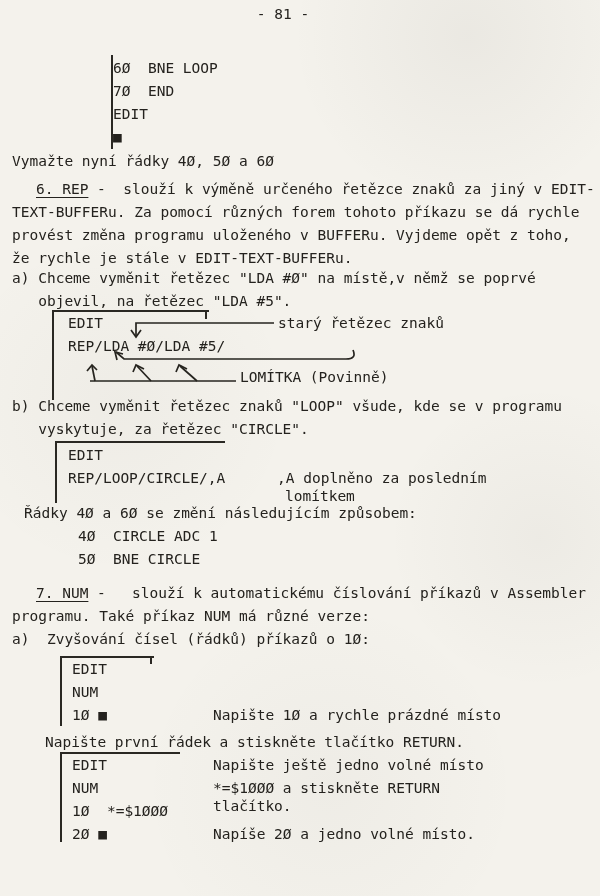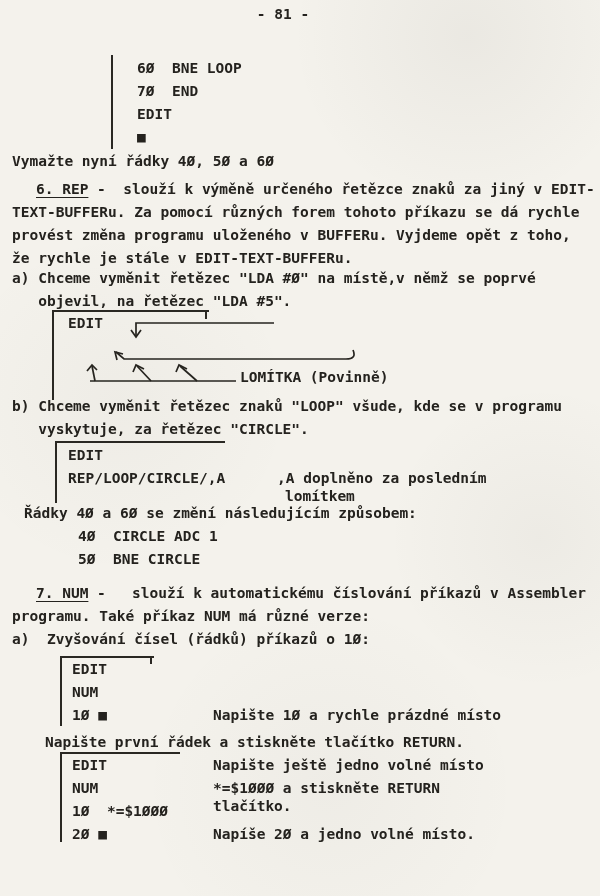--- a/index.html
+++ b/index.html
@@ -6,60 +6,62 @@
   .page{
     position:relative;
     width:600px;height:896px;
     background:#f4f2ec;
     background-image:
       radial-gradient(circle at 78% 4%, rgba(60,55,45,.05), transparent 18%),
       radial-gradient(circle at 20% 45%, rgba(60,55,45,.03), transparent 25%),
       radial-gradient(circle at 90% 60%, rgba(60,55,45,.04), transparent 20%),
       radial-gradient(circle at 55% 88%, rgba(60,55,45,.03), transparent 22%);
     font-family:"DejaVu Sans Mono","Liberation Mono",monospace;
-    font-weight:700;
+    font-weight:400;
     font-size:14.5px;
     color:#24221e;
     overflow:hidden;
   }
   .ln{position:absolute;white-space:pre;line-height:17px;}
   .u{text-decoration:underline;text-underline-offset:3px;margin-left:24px;}
   .bracket{position:absolute;border-left:2px solid #2a2823;border-top:2px solid #2a2823;}
   .tick{position:absolute;width:2px;background:#2a2823;}
   .codeblock .ln{position:static;line-height:23px;}
   svg{position:absolute;left:0;top:0;}
 </style>
 </head>
 <body>
 
 <div class="page">
 
   <div class="ln" style="left:0;right:34px;top:6px;text-align:center">- 81 -</div>
 
-  <div class="codeblock" style="position:absolute;left:111px;top:55px;border-left:2px solid #2a2823;padding:2px 0 0 24px;">
+  <div class="codeblock" style="position:absolute;left:111px;top:55px;border-left:2px solid #2a2823;padding:2px 0 0 0;">
     <div class="ln">6Ø  BNE LOOP</div>
     <div class="ln">7Ø  END</div>
     <div class="ln">EDIT</div>
     <div class="ln">■</div>
   </div>
 
   <div class="ln" style="left:12px;top:153px">Vymažte nyní řádky 4Ø, 5Ø a 6Ø</div>
 
   <div class="ln" style="left:12px;top:181px"><span class="u">6. REP</span><span> -  slouží k výměně určeného řetězce znaků za jiný v EDIT-</span></div>
   <div class="ln" style="left:12px;top:204px">TEXT-BUFFERu. Za pomocí různých forem tohoto příkazu se dá rychle</div>
   <div class="ln" style="left:12px;top:227px">provést změna programu uloženého v BUFFERu. Vyjdeme opět z toho,</div>
   <div class="ln" style="left:12px;top:250px">že rychle je stále v EDIT-TEXT-BUFFERu.</div>
 
   <div class="ln" style="left:12px;top:270px">a) Chceme vyměnit řetězec "LDA #Ø" na místě,v němž se poprvé</div>
   <div class="ln" style="left:12px;top:293px">   objevil, na řetězec "LDA #5".</div>
 
   <div style="position:absolute;left:0;top:306px;width:600px;height:98px">
     <div class="bracket" style="left:52px;top:4px;width:155px;height:88px"></div>
     <div class="tick" style="left:205px;top:4px;height:9px"></div>
     <div class="ln" style="left:68px;top:9px">EDIT</div>
+    <div class="ln" style="left:68px;top:32px">REP/LDA #Ø/LDA #5/</div>
+    <div class="ln" style="left:278px;top:9px">starý řetězec znaků</div>
     <div class="ln" style="left:240px;top:63px">LOMÍTKA (Povinně)</div>
     <svg width="600" height="98" viewBox="0 0 600 98">
       <g stroke="#26241f" stroke-width="1.7" fill="none">
 
         <path d="M274 17 L136 17 L136 30"></path>
         <path d="M131 24 L136 31 L141 24"></path>
 
         <path d="M353 44 Q357 53 346 53 L124 53 L116 46"></path>
         <path d="M117 54 L115 46 L123 48"></path>
 

